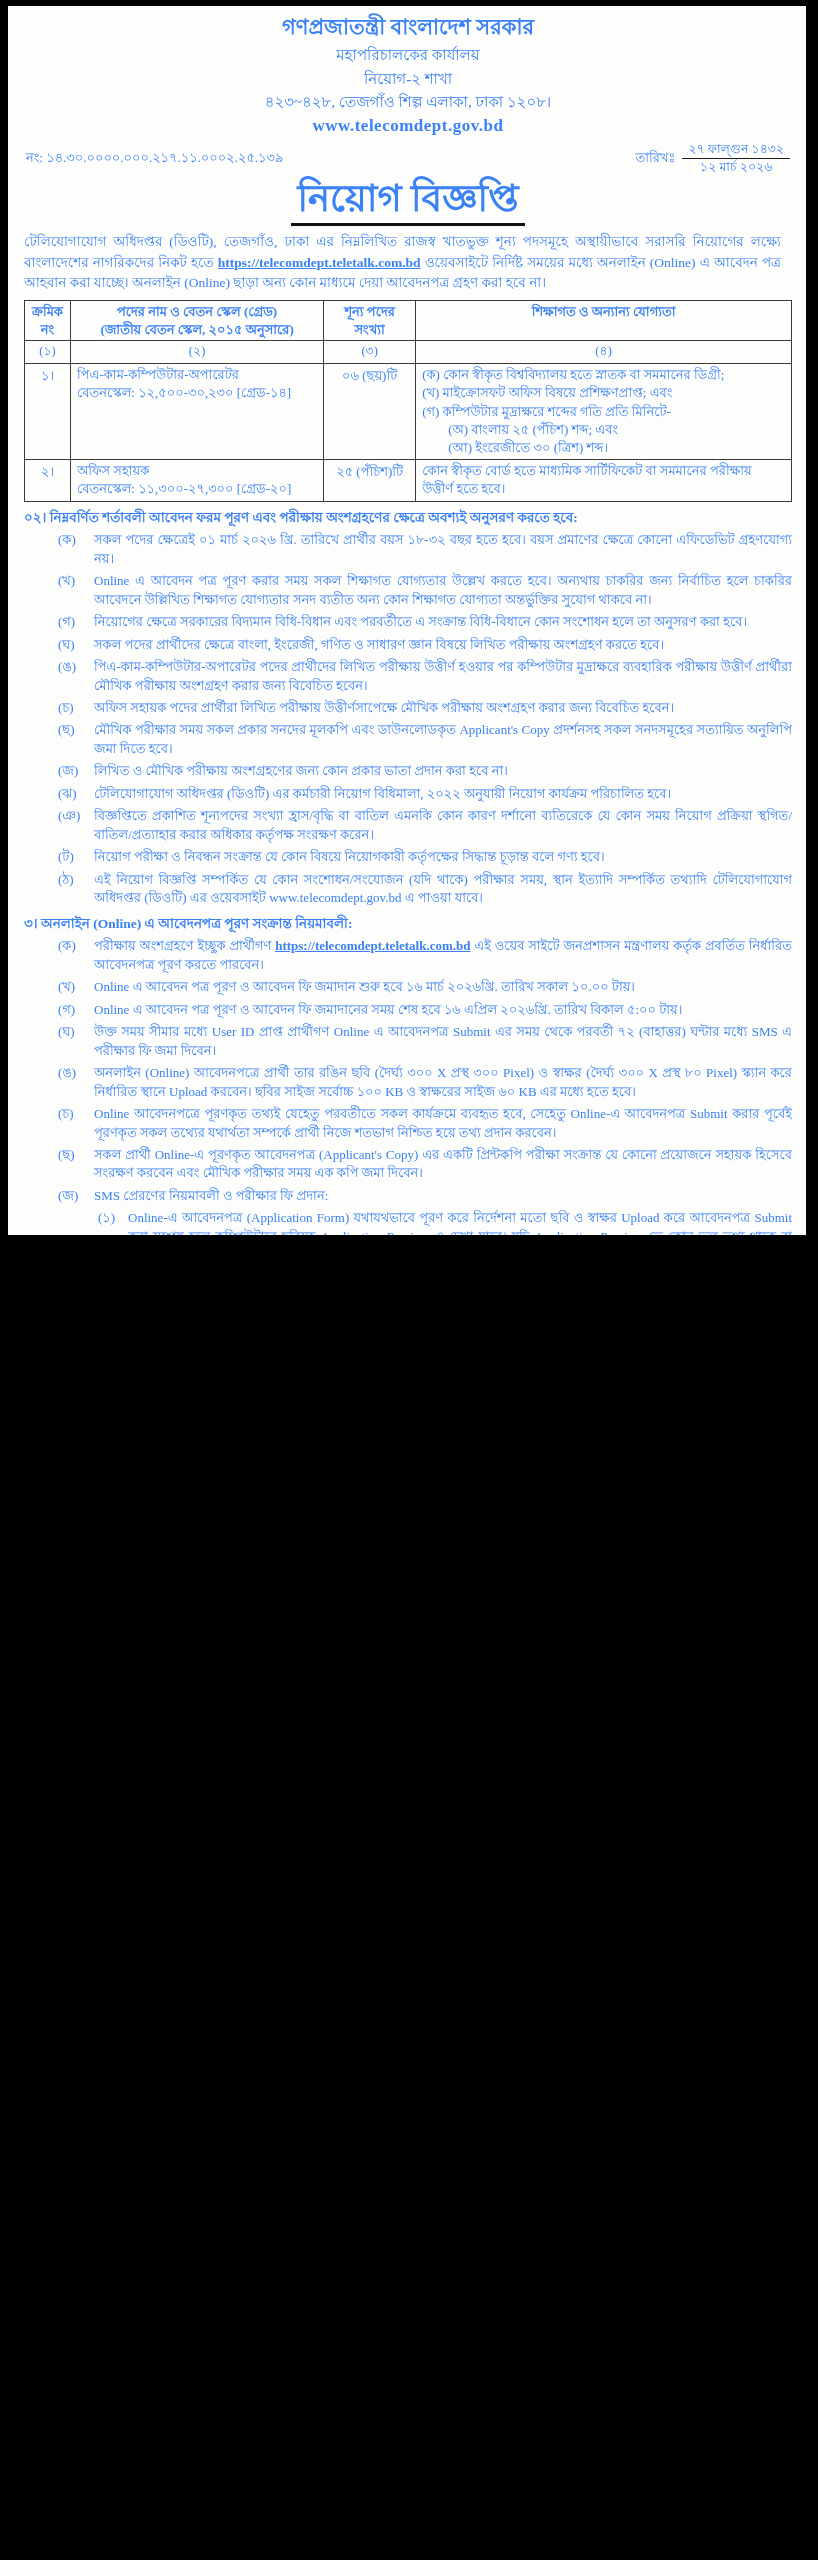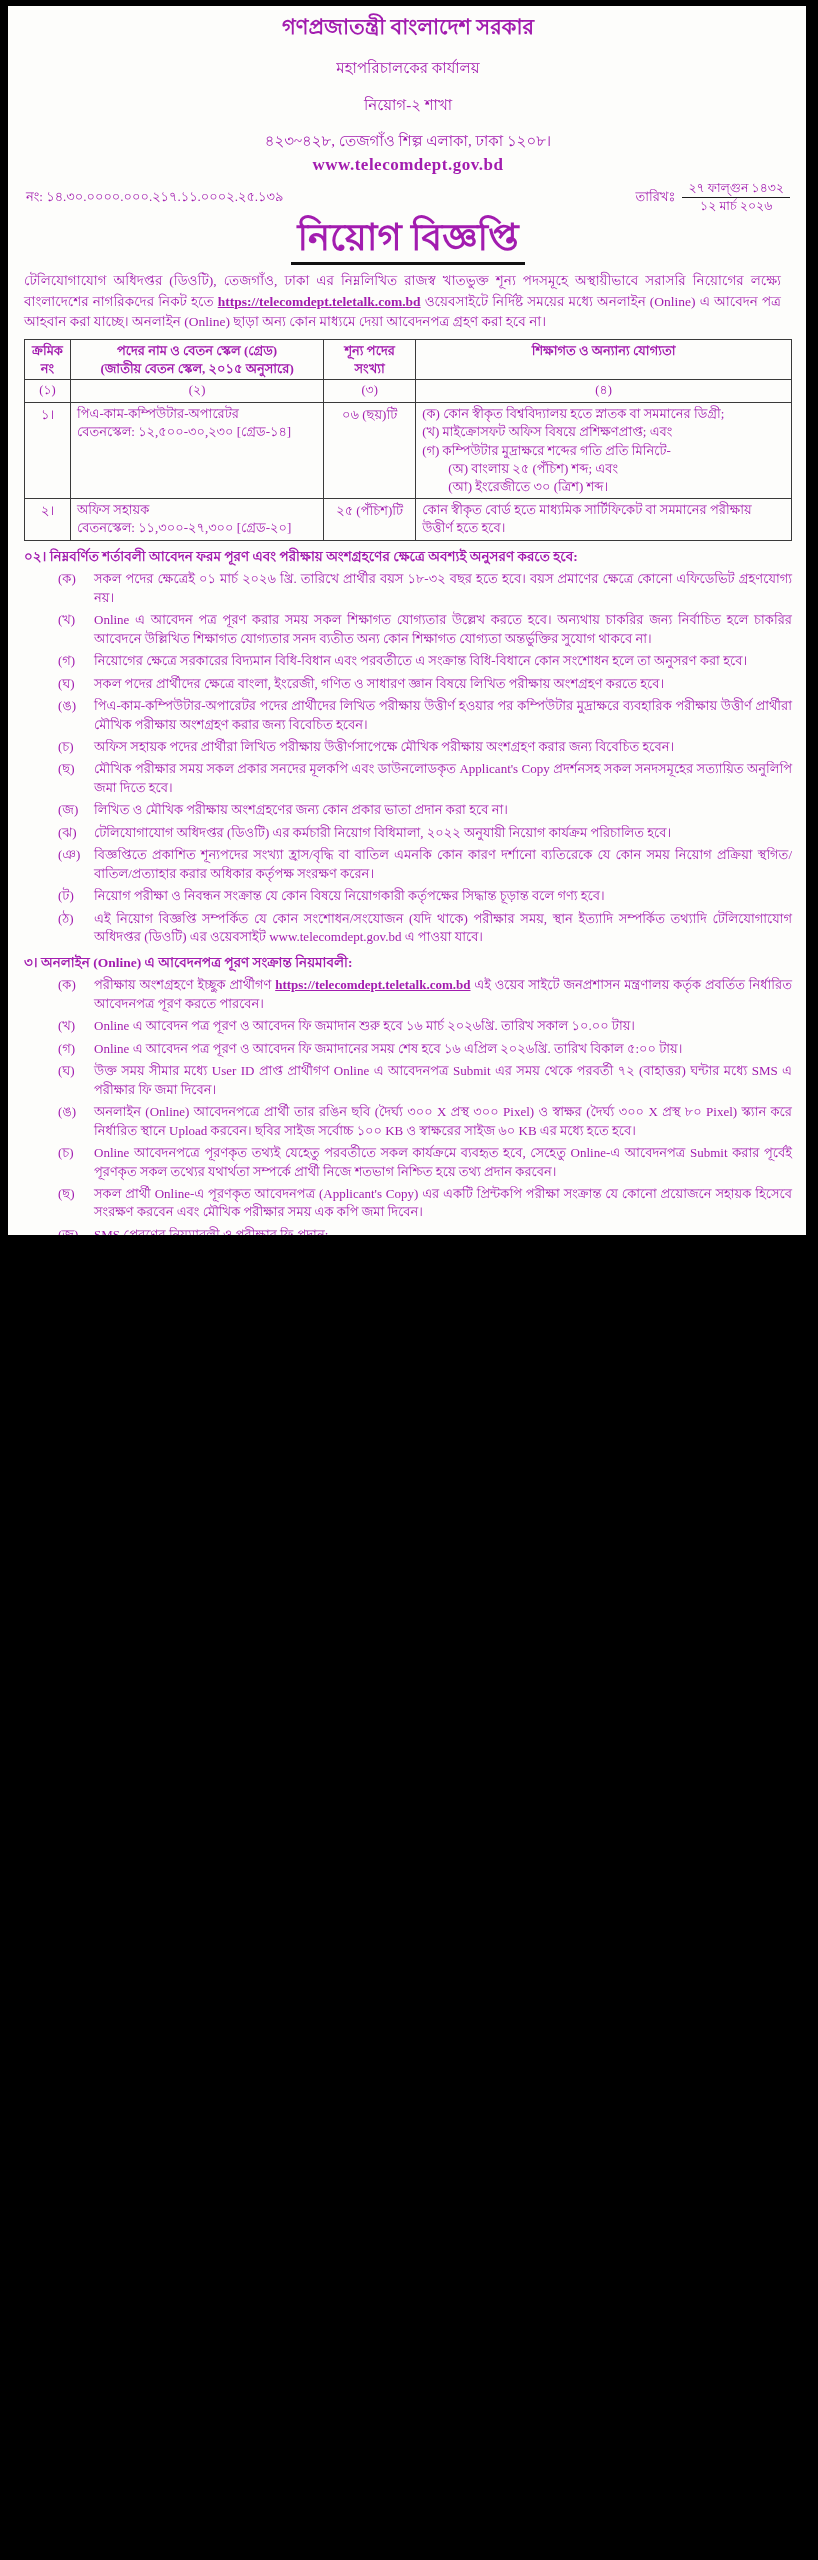--- a/index.html
+++ b/index.html
@@ -1,24 +1,24 @@
 <!DOCTYPE html>
 <html lang="bn"><head>
 <meta charset="utf-8">
 <style>
   html,body{margin:0;padding:0;background:#000;}
   .canvas{position:relative;width:818px;height:2560px;background:#000;overflow:hidden;
-          font-family:"Liberation Serif","DejaVu Serif",serif;color:#a21caf;}
+          font-family:"Liberation Serif","DejaVu Serif",serif;color:#3b82f6;}
   .page{position:absolute;top:6px;left:8px;width:798px;height:1229px;background:#fdfdfb;
         overflow:hidden;box-sizing:border-box;padding:8px 14px 0 16px;}
   
   .hdr{text-align:center;line-height:1.32;}
   .h-govt{font-size:21px;font-weight:bold;}
   .h-dept{font-size:17px;font-weight:bold;margin-top:2px;}
-  .h-line{font-size:15px;margin-top:17px;}
+  .h-line{font-size:15px;margin-top:4px;}
   .h-web{font-size:17px;font-weight:bold;letter-spacing:.5px;margin-top:2px;}
   
   .ref{display:flex;justify-content:space-between;align-items:center;margin:4px 2px 0 2px;font-size:13px;}
   .date-wrap{display:flex;align-items:center;gap:7px;}
   .date-stack{text-align:center;font-size:12.5px;line-height:1.25;}
   .date-top{border-bottom:1.4px solid #1c1c1c;padding:0 6px 1px 6px;}
   .date-bot{padding-top:1px;}
   
   .title-wrap{text-align:center;margin:2px 0 6px 0;}
   .title{display:inline-block;font-size:37px;font-weight:bold;line-height:1.15;

